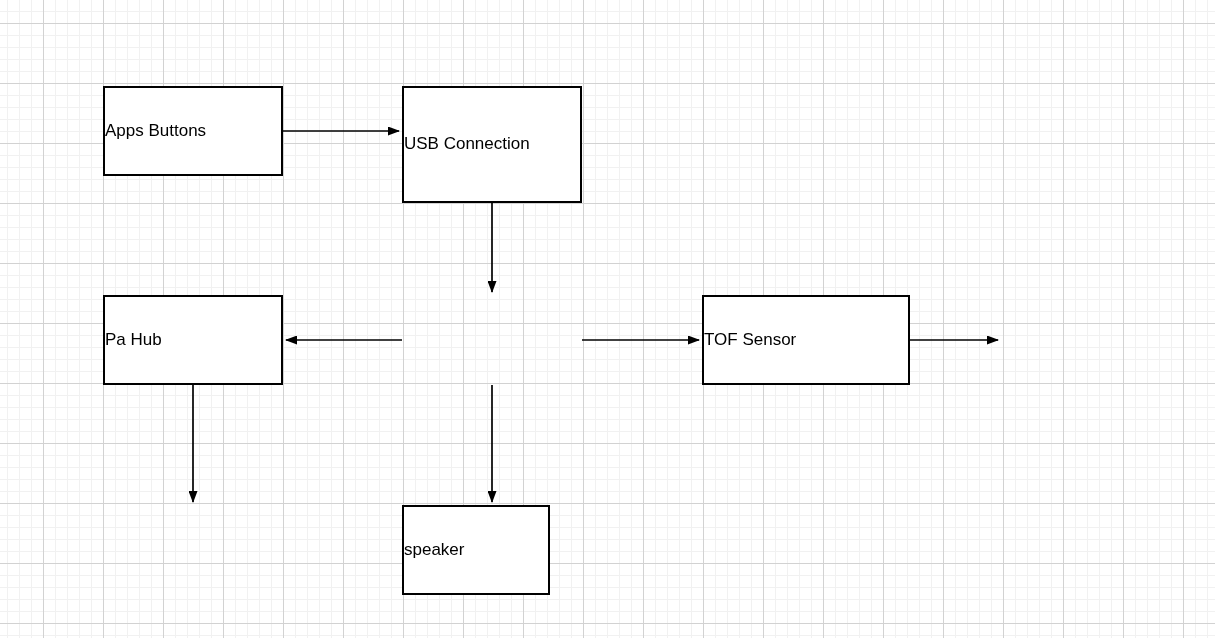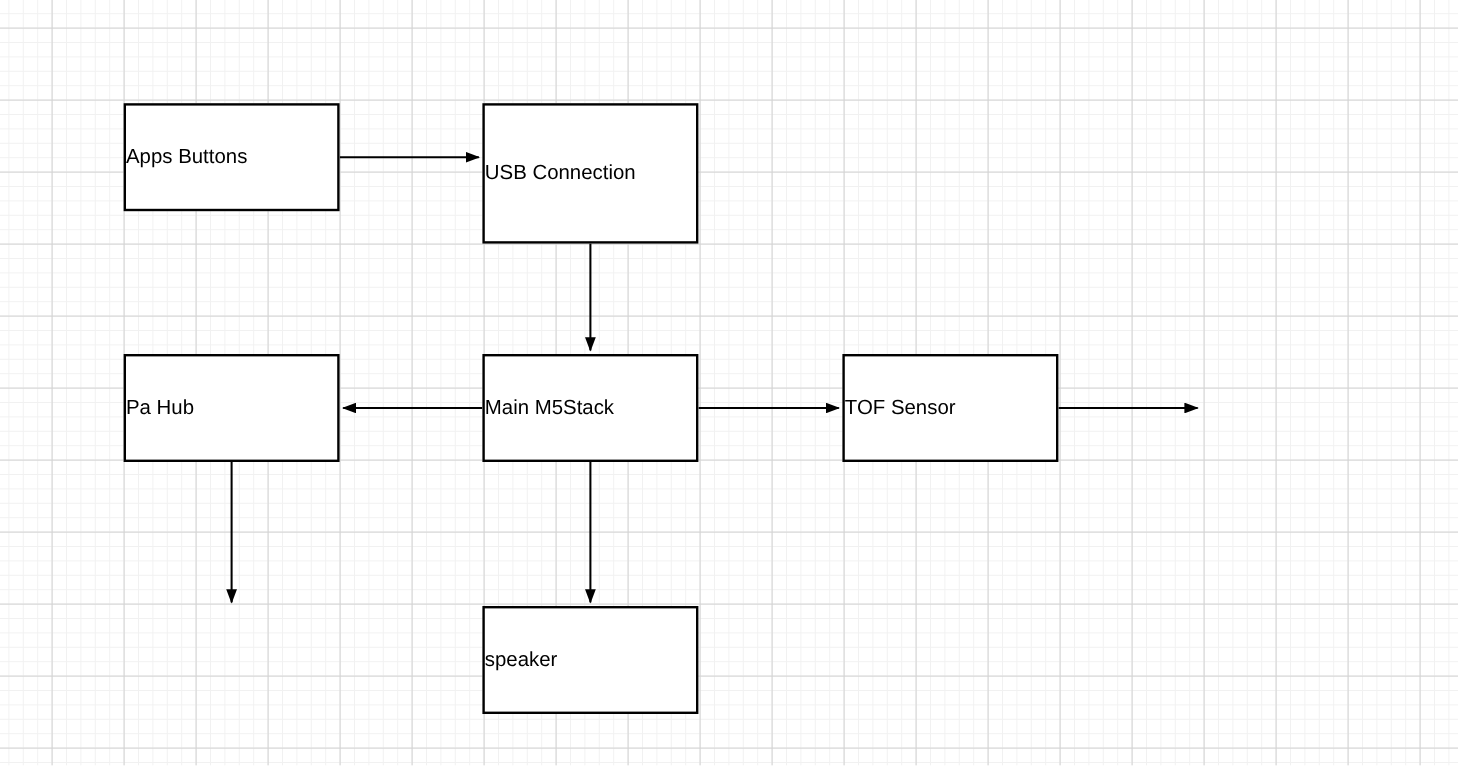--- a/index.html
+++ b/index.html
@@ -69,22 +69,19 @@
     </svg>
 <div class="node" style="left: 103px; top: 86px; width: 180px; height: 90px;">
       <span class="node-label">Apps Buttons</span>
     </div>
     <div class="node" style="left: 402px; top: 86px; width: 180px; height: 117px;">
       <span class="node-label">USB Connection</span>
     </div>
     <div class="node" style="left: 103px; top: 295px; width: 180px; height: 90px;">
       <span class="node-label">Pa Hub</span>
     </div>
-    <div class="node" style="left: 402px; top: 295px; width: 180px; height: 90px;">
-      <span class="node-label">Main M5Stack</span>
-    </div>
-    <div class="node" style="left: 702px; top: 295px; width: 180px; height: 90px;">
+    <div class="node" style="left: 702px; top: 295px; width: 208px; height: 90px;">
       <span class="node-label">TOF Sensor</span>
     </div>
-    <div class="node" style="left: 402px; top: 505px; width: 180px; height: 90px;">
+    <div class="node" style="left: 402px; top: 505px; width: 148px; height: 90px;">
       <span class="node-label">speaker</span>
     </div>
   </div>
 
 </body></html>

